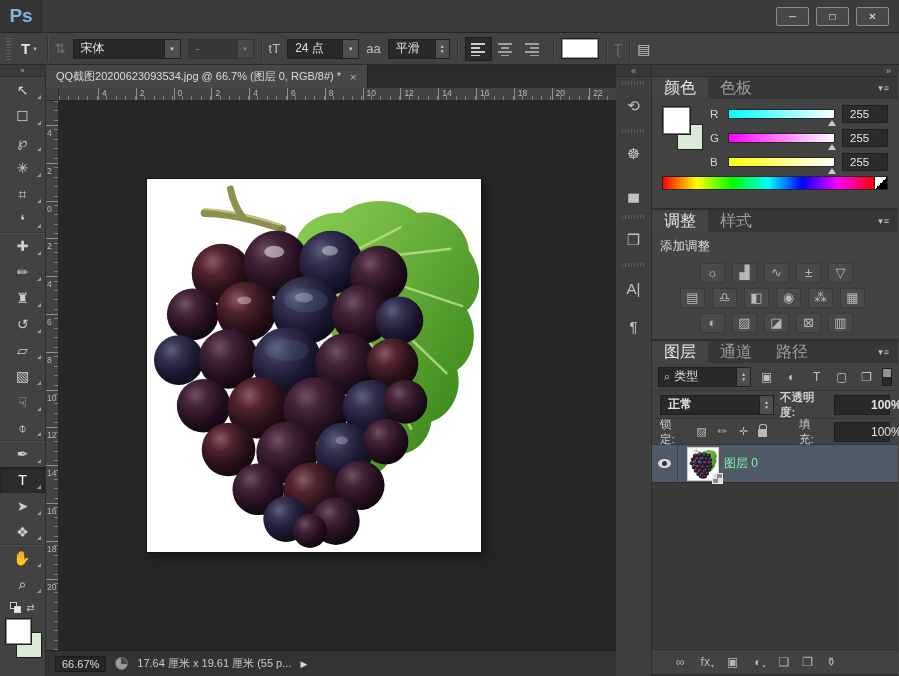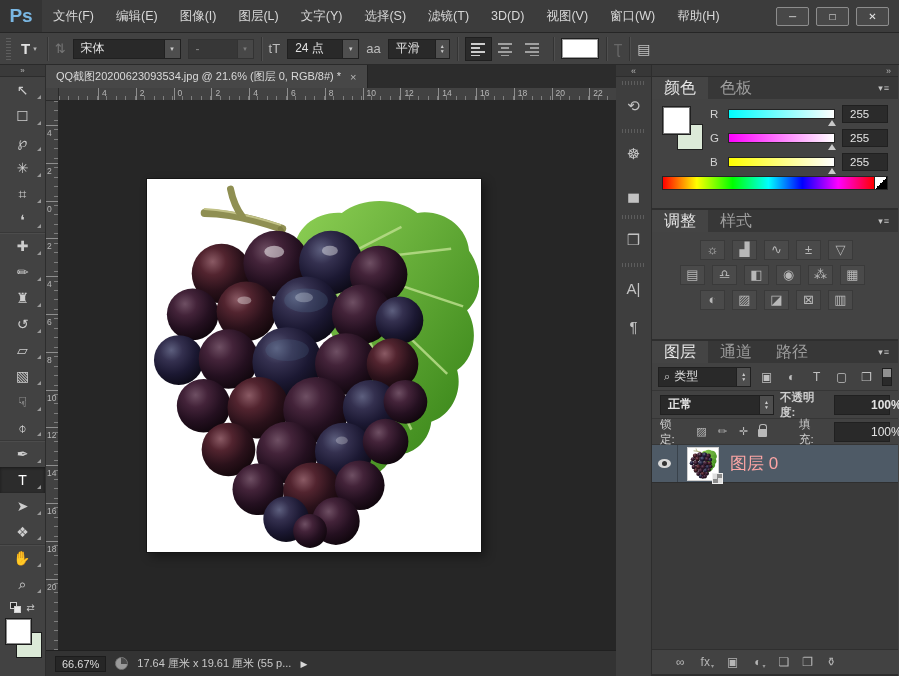--- a/index.html
+++ b/index.html
@@ -146,21 +146,21 @@
   .lock-icon.padlock::before { content:''; position:absolute; left:1px; top:-5px; width:6px; height:5px; border:1.5px solid #b9b9b9; border-bottom:none; border-radius:3px 3px 0 0; }
   .lock-spacer { flex:1; }
   .lay-list { flex:1; background:#3a3a3a; }
   .layer-row { height:38px; display:flex; align-items:center; background:#4e5a66; border-bottom:1px solid #2f2f2f; }
   .eye-cell { width:26px; height:100%; display:flex; align-items:center; justify-content:center; border-right:1px solid #39424b; }
   .eye { width:13px; height:9px; background:#d9d9d9; border-radius:50%; position:relative; }
   .eye::after { content:''; position:absolute; left:4px; top:2px; width:5px; height:5px; background:#333; border-radius:50%; }
   .thumb-wrap { width:32px; height:34px; margin-left:9px; background:#fff; border:1px solid #cfcfcf; position:relative; display:flex; align-items:center; justify-content:center; }
   .thumb-badge { position:absolute; right:-5px; bottom:-4px; width:11px; height:11px; border:1px solid #efefef;
       background:conic-gradient(#8a8a8a 0 25%,#dedede 25% 50%,#8a8a8a 50% 75%,#dedede 75%); }
-  .layer-name { margin-left:11px; font-size:17px; color:#fca5a5; }
+  .layer-name { margin-left:5px; font-size:12px; color:#86efac; }
   .lay-bottom { height:25px; border-top:1px solid #2f2f2f; background:#424242; display:flex; align-items:center; gap:13px; padding-left:24px; }
   .lb-icon { color:#b5b5b5; font-size:12px; display:flex; align-items:flex-end; }
   .lb-caret { display:none; font-size:6px; margin-left:1px; color:#999; }
   .lb-icon.caret .lb-caret { display:inline; }
 
   .svg-defs { position:absolute; width:0; height:0; }
 </style>
 </head>
 <body>
 
@@ -246,34 +246,20 @@
       <ellipse cx="160" cy="122" rx="22" ry="12" fill="#5b7f9e" opacity=".22"></ellipse>
       <ellipse cx="141" cy="172" rx="22" ry="11" fill="#5b7f9e" opacity=".18"></ellipse>
     </symbol>
   </defs>
 </svg>
 
 <div class="app">
 
   <div class="menubar">
     <div class="ps-logo">Ps</div>
-    <div class="menus">
-
-    <span class="menu-item">文件(F)</span>
-        <span class="menu-item">编辑(E)</span>
-        <span class="menu-item">图像(I)</span>
-        <span class="menu-item">图层(L)</span>
-        <span class="menu-item">文字(Y)</span>
-        <span class="menu-item">选择(S)</span>
-        <span class="menu-item">滤镜(T)</span>
-        <span class="menu-item">3D(D)</span>
-        <span class="menu-item">视图(V)</span>
-        <span class="menu-item">窗口(W)</span>
-        <span class="menu-item">帮助(H)</span>
-      </div>
     <div class="win-controls">
       <span class="win-btn">─</span>
       <span class="win-btn">□</span>
       <span class="win-btn">✕</span>
     </div>
   </div>
 
   <div class="optionsbar">
     <span class="grip-v"></span>
     <span class="ob-tbtn">
@@ -440,21 +426,21 @@
       </div>
       <div class="big-swatches">
         <span class="fg-swatch"></span>
         <span class="bg-swatch"></span>
       </div>
     </div>
 
     <div class="doc-col">
       <div class="tabbar">
         <div class="doc-tab">
-          <span>QQ截图20200623093534.jpg @ 21.6% (图层 0, RGB/8#) *</span>
+          <span>QQ截图20200623093534.jpg @ 66.7% (图层 0, RGB/8#) *</span>
           <span class="tab-close">×</span>
         </div>
       </div>
       <div class="canvas-outer">
         <div class="ruler-corner"></div>
         <div class="hruler">
           <span class="hr-spacer"></span>
 
         <span class="hr-cell">4</span>
             <span class="hr-cell">2</span>
@@ -574,20 +560,21 @@
         </div>
       </div>
 
       <div class="panel panel-adj">
         <div class="ptabs">
           <span class="ptab active">调整</span>
           <span class="ptab">样式</span>
           <span class="pmenu">▾≡</span>
         </div>
         <div class="adj-body">
+          <div class="adj-heading">添加调整</div>
           <div class="adj-row r1">
 
           <span class="adj-icon">☼</span>
               <span class="adj-icon">▟</span>
               <span class="adj-icon">∿</span>
               <span class="adj-icon">±</span>
               <span class="adj-icon">▽</span>
             </div>
           <div class="adj-row r2">
 

